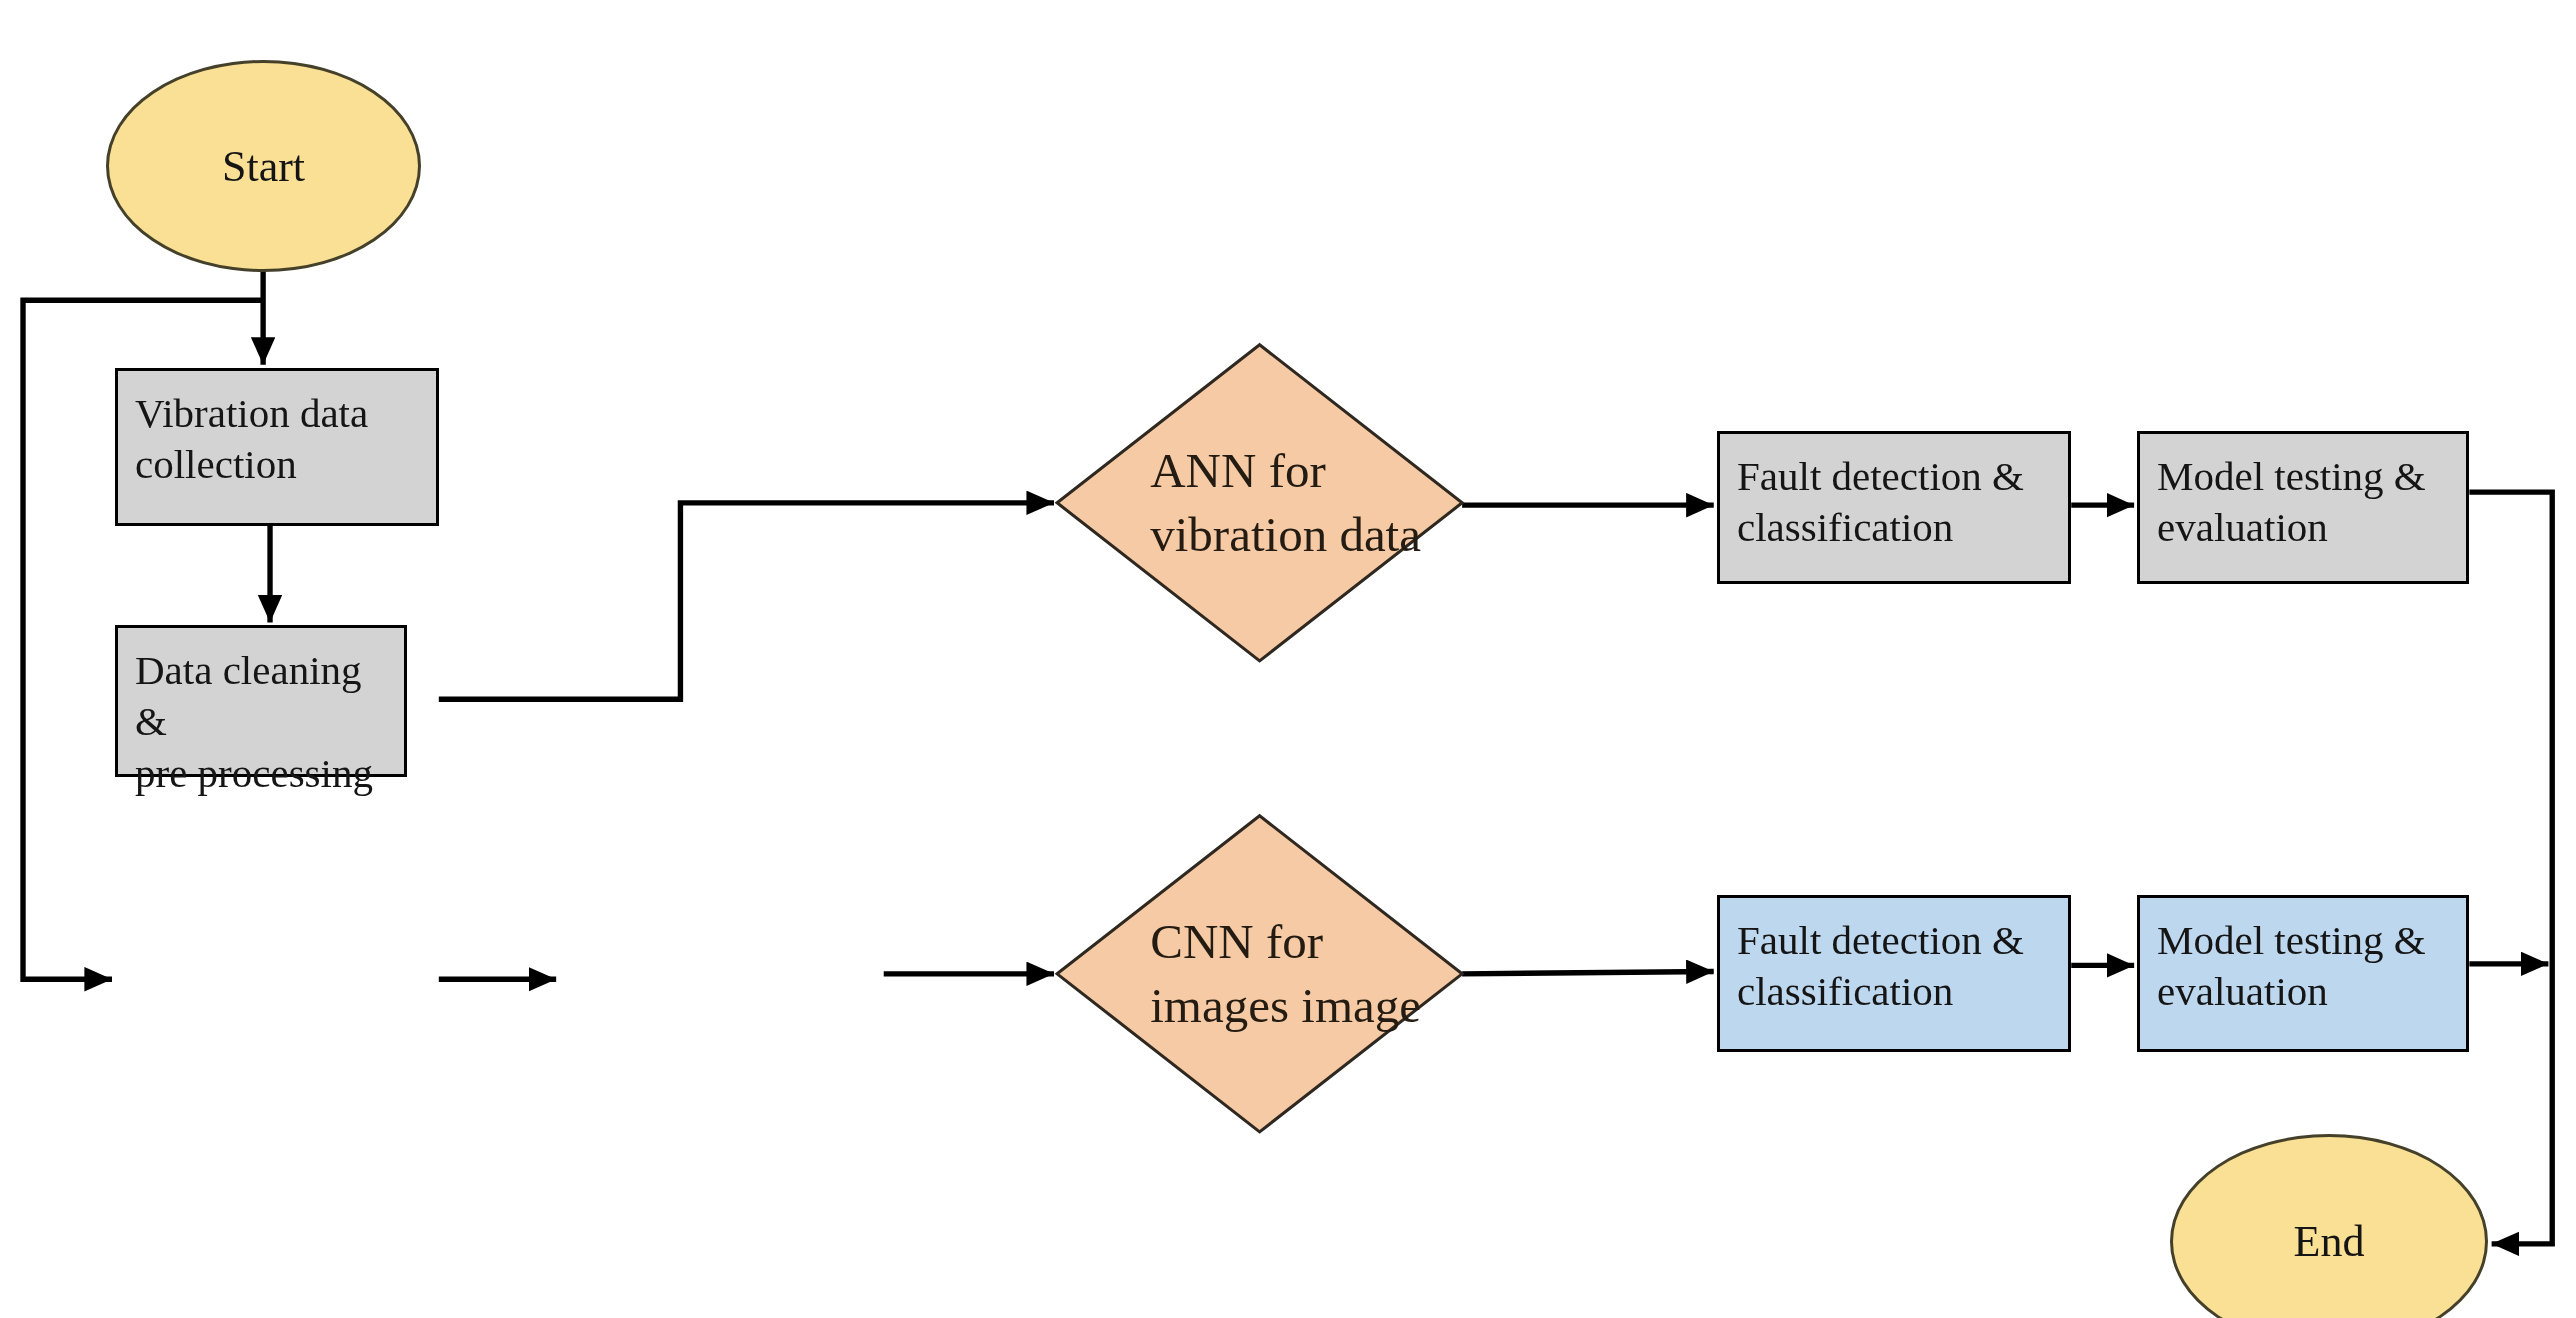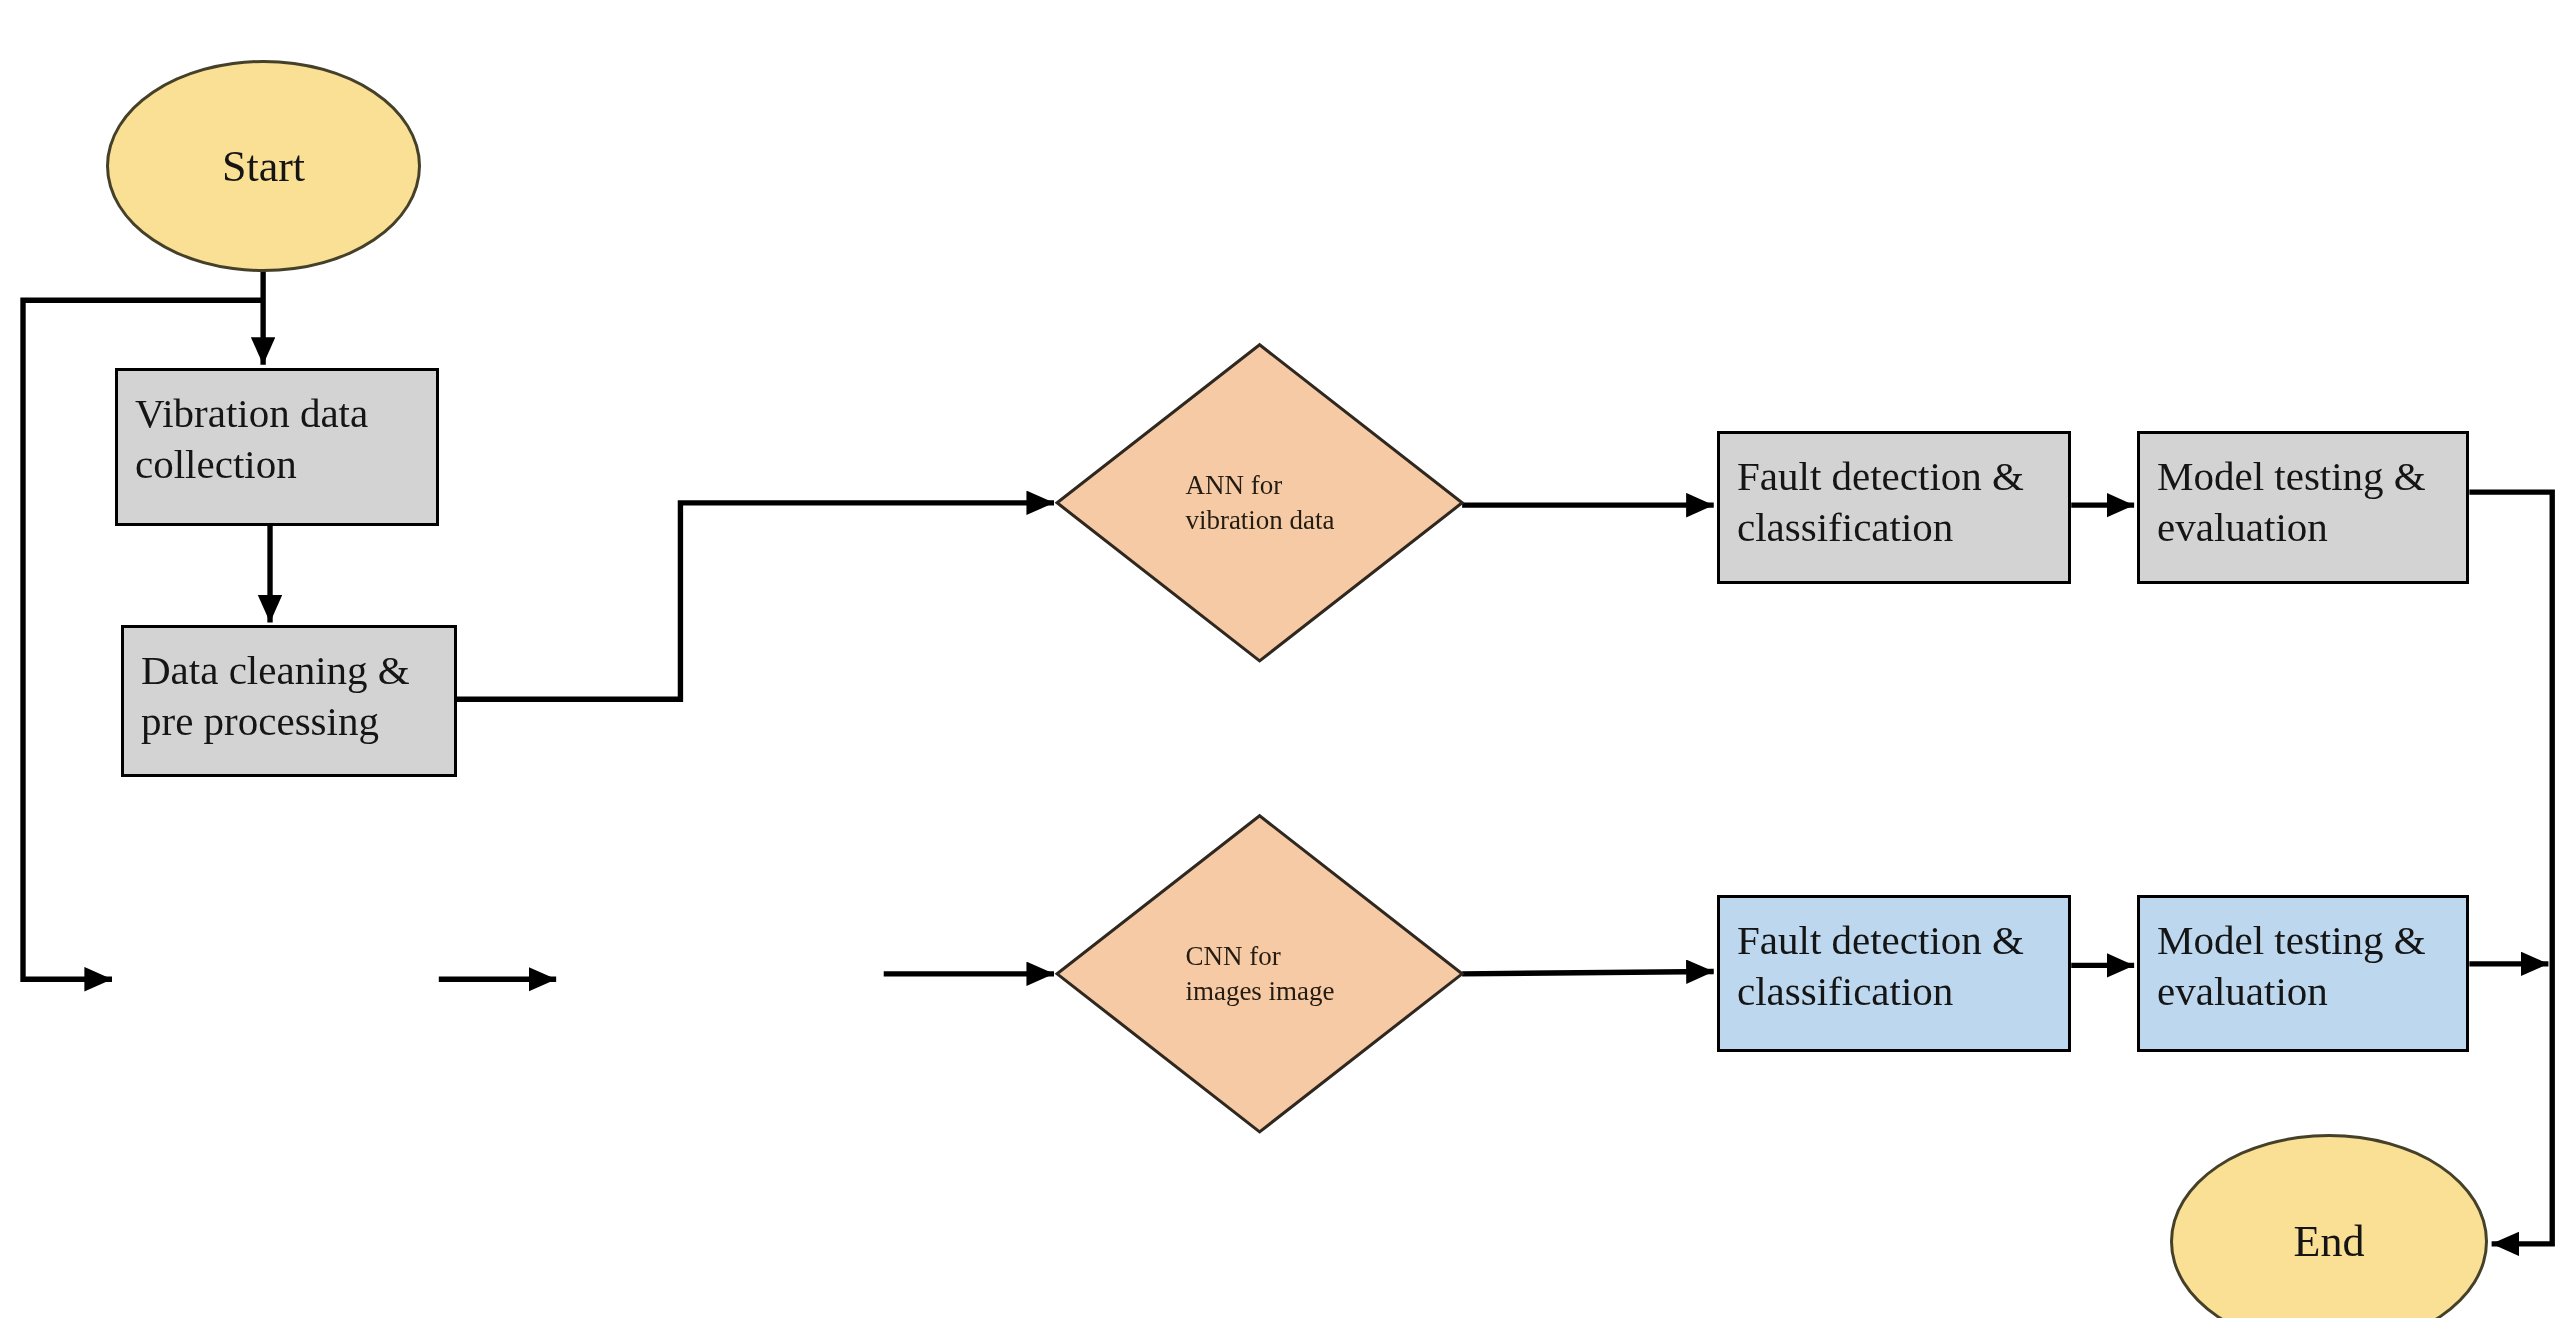--- a/index.html
+++ b/index.html
@@ -28,22 +28,22 @@
   .fill-blue{background:#bdd7ee;}
   .terminal{
     background:#fae094;
     border:3.1px solid #45402a;
     border-radius:50%;
     display:flex;align-items:center;justify-content:center;
     font-size:44px;
   }
   .diamond-label{
     position:absolute;
-    display:flex;align-items:center;justify-content:center;
-    font-size:27px;line-height:1.3;color:#241c12;
+    display:flex;align-items:center;justify-content:flex-end;
+    font-size:49px;line-height:1.3;color:#241c12;
   }
   .diamond-label span{white-space:pre-line;text-align:left;}
   .wire{fill:none;stroke:#000000;stroke-width:7;}
   .diamond-shape{stroke:#2f2820;stroke-width:4;}
 </style>
 </head>
 <body>
 
 <div id="canvas">
 
@@ -75,21 +75,21 @@
     <span>Start</span>
   </div>
 
   <div class="node terminal" style="left:2170px;top:1087px;width:318px;height:215px;">
     <span>End</span>
   </div>
 
   <div class="node process fill-gray" style="left:115px;top:321px;width:324px;height:158px;">Vibration data
 collection</div>
 
-  <div class="node process fill-gray" style="left:121px;top:578px;width:336px;height:152px;">Data cleaning &amp;
+  <div class="node process fill-gray" style="left:115px;top:578px;width:292px;height:152px;">Data cleaning &amp;
 pre processing</div>
 
   <div class="diamond-label" style="left:1099px;top:298px;width:322px;height:316px;">
     <span>ANN for
 vibration data</span>
   </div>
 
   <div class="node process fill-gray" style="left:1717px;top:384px;width:354px;height:153px;">Fault detection &amp;
 classification</div>
 

